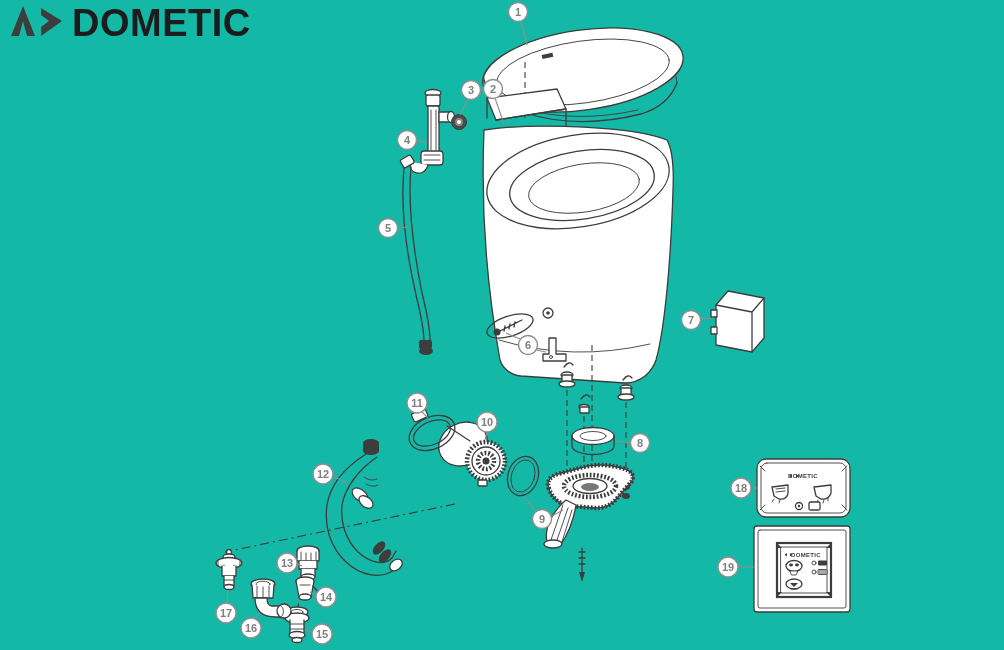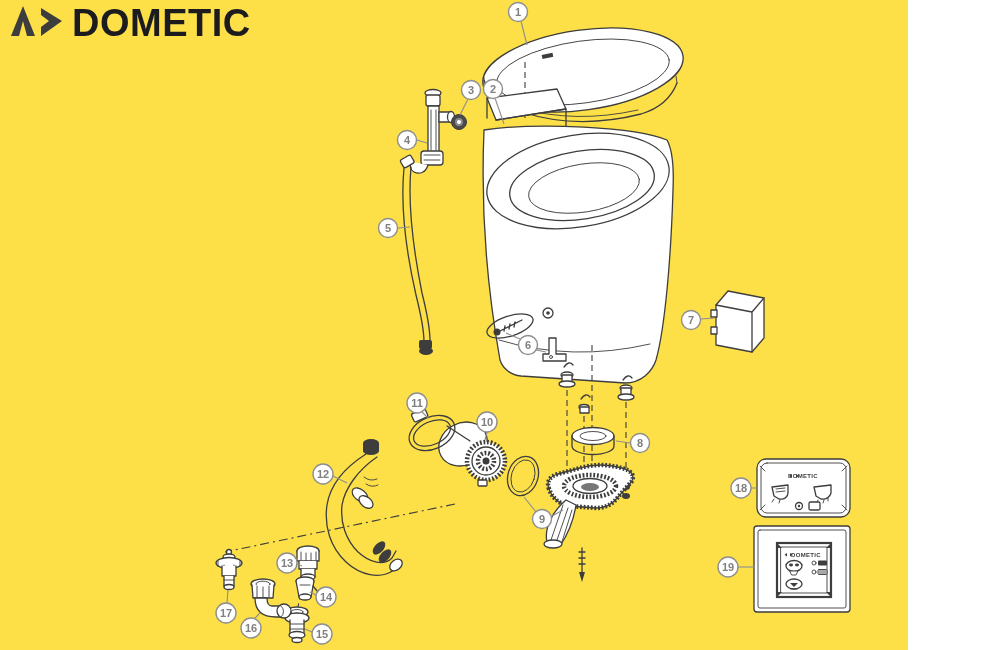--- a/index.html
+++ b/index.html
@@ -1,16 +1,16 @@
 <!DOCTYPE html>
 <html><head>
 <meta charset="utf-8">
 <style>
   html,body{margin:0;padding:0;background:#ffffff;}
-  .page{position:relative;width:908px;height:650px;background:#fde047;overflow:hidden;
+  .page{position:relative;width:1004px;height:650px;background:#14b8a6;overflow:hidden;
         font-family:"Liberation Sans", sans-serif;}
   svg{display:block}
   
   .ln{fill:none;stroke:#3d3d3d;stroke-width:1.3;stroke-linejoin:round;stroke-linecap:round;}
   .lnw{fill:#ffffff;stroke:#3d3d3d;stroke-width:1.3;stroke-linejoin:round;stroke-linecap:round;}
   .thin{stroke-width:0.9;}
   .dk{fill:#3d3d3d;stroke:none;}
   .dash{fill:none;stroke:#3d3d3d;stroke-width:1.1;stroke-dasharray:6 4;}
   .dashdot{fill:none;stroke:#3d3d3d;stroke-width:1.1;stroke-dasharray:9 4 2 4;}
   .knurl{fill:#ffffff;stroke:#3d3d3d;stroke-width:4.5;stroke-dasharray:1.8 1.8;}

